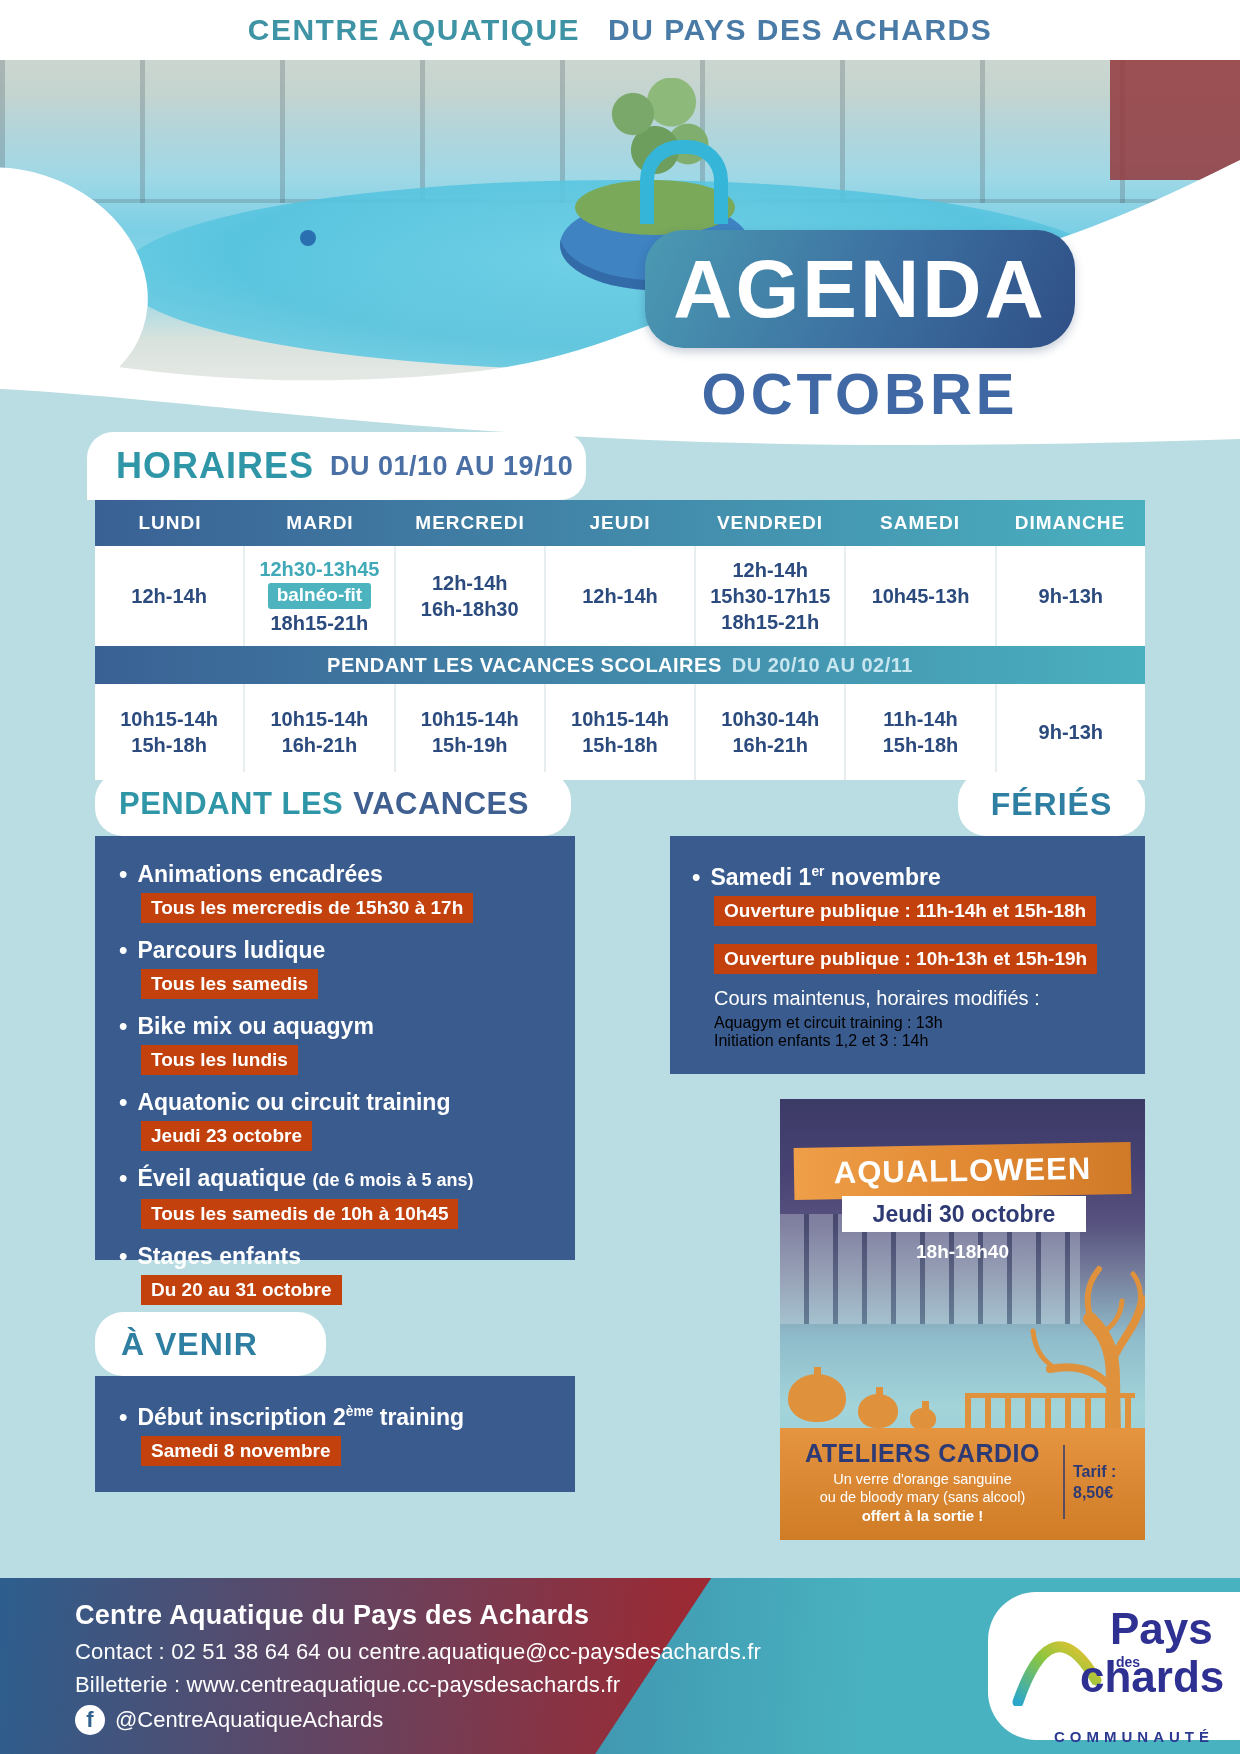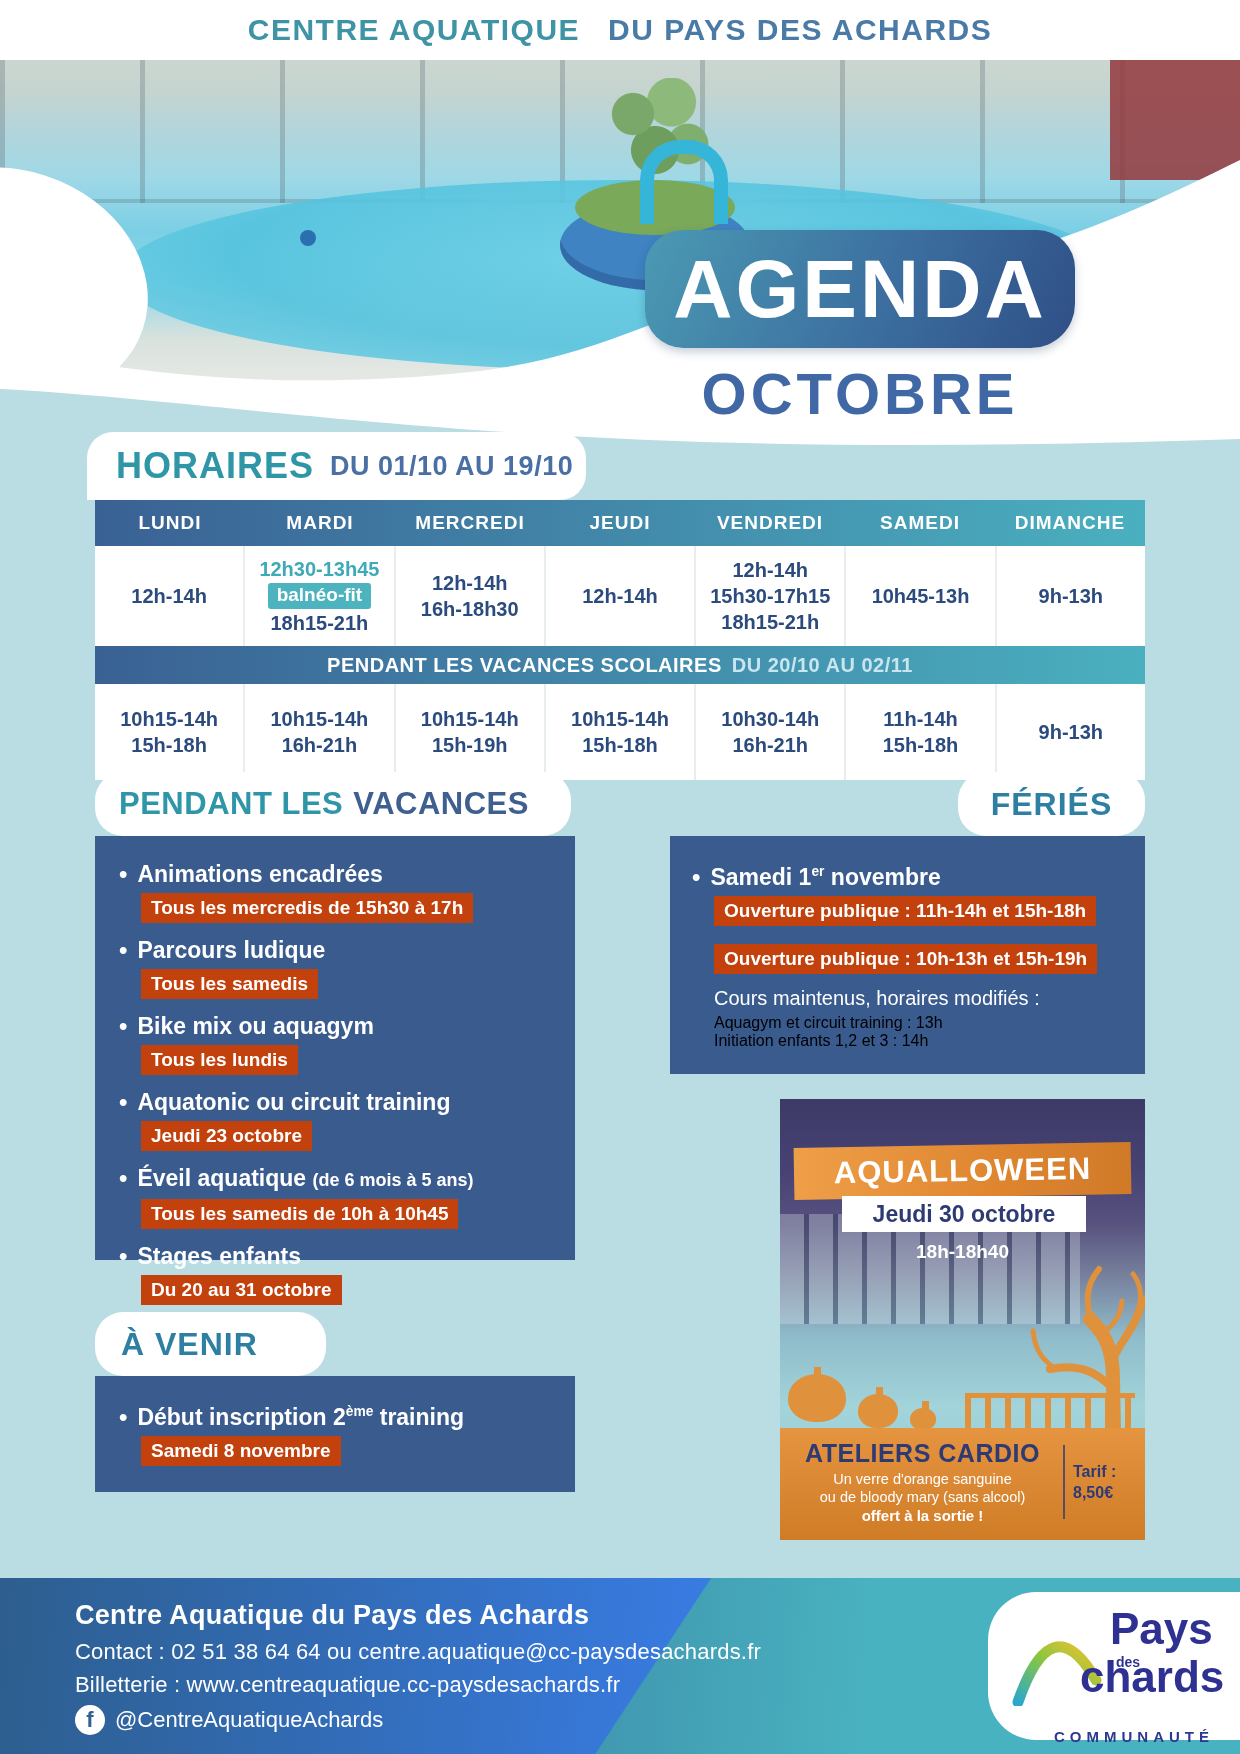--- a/index.html
+++ b/index.html
@@ -112,21 +112,21 @@
   .p-bottom{position:absolute;left:0;bottom:0;width:365px;height:112px;
     background:linear-gradient(180deg,#e59440 0%,#d07c27 100%);
     display:flex;align-items:center;box-sizing:border-box;padding:6px 8px 10px 10px;}
   .p-left{flex:1;text-align:center;}
   .p-left .w-title{color:#2e3a74;font-weight:800;font-size:25px;letter-spacing:.5px;margin-bottom:2px;}
   .p-left .d{color:#ffffff;font-size:14.5px;line-height:18px;}
   .p-left .d3{color:#ffffff;font-weight:800;font-size:15px;line-height:19px;}
   .p-div{width:2px;height:74px;background:#2e3a74;opacity:.75;margin:0 8px;}
   .p-right{width:64px;color:#2e3a74;font-weight:800;font-size:16px;line-height:21px;}
   
-  .footer{position:absolute;left:0;top:1578px;width:1240px;height:176px;background:#3b82f6;overflow:hidden;}
+  .footer{position:absolute;left:0;top:1578px;width:1240px;height:176px;background:#b91c1c;overflow:hidden;}
   .footer .accent{position:absolute;left:48%;top:0;bottom:0;right:0;background:#49b2c0;
     clip-path:polygon(18% 0,100% 0,100% 100%,0 100%);}
   .footer .grad{position:absolute;inset:0;background:linear-gradient(95deg,#2d5e8e 0%,rgba(45,94,142,0) 70%);}
   .ftext{position:absolute;left:75px;top:22px;color:#ffffff;}
   .ftext .name{font-weight:800;font-size:27px;margin-bottom:8px;letter-spacing:.3px;}
   .ftext .line{font-size:22px;margin-bottom:7px;font-weight:400;letter-spacing:.2px;}
   .fbrow{display:flex;align-items:center;font-size:22px;}
   .fbicon{display:inline-flex;align-items:center;justify-content:center;width:30px;height:30px;
     border-radius:50%;background:#ffffff;color:#30618f;font-weight:800;font-size:22px;margin-right:10px;}
   .logo-panel{position:absolute;right:0;top:14px;bottom:14px;width:252px;background:#ffffff;

